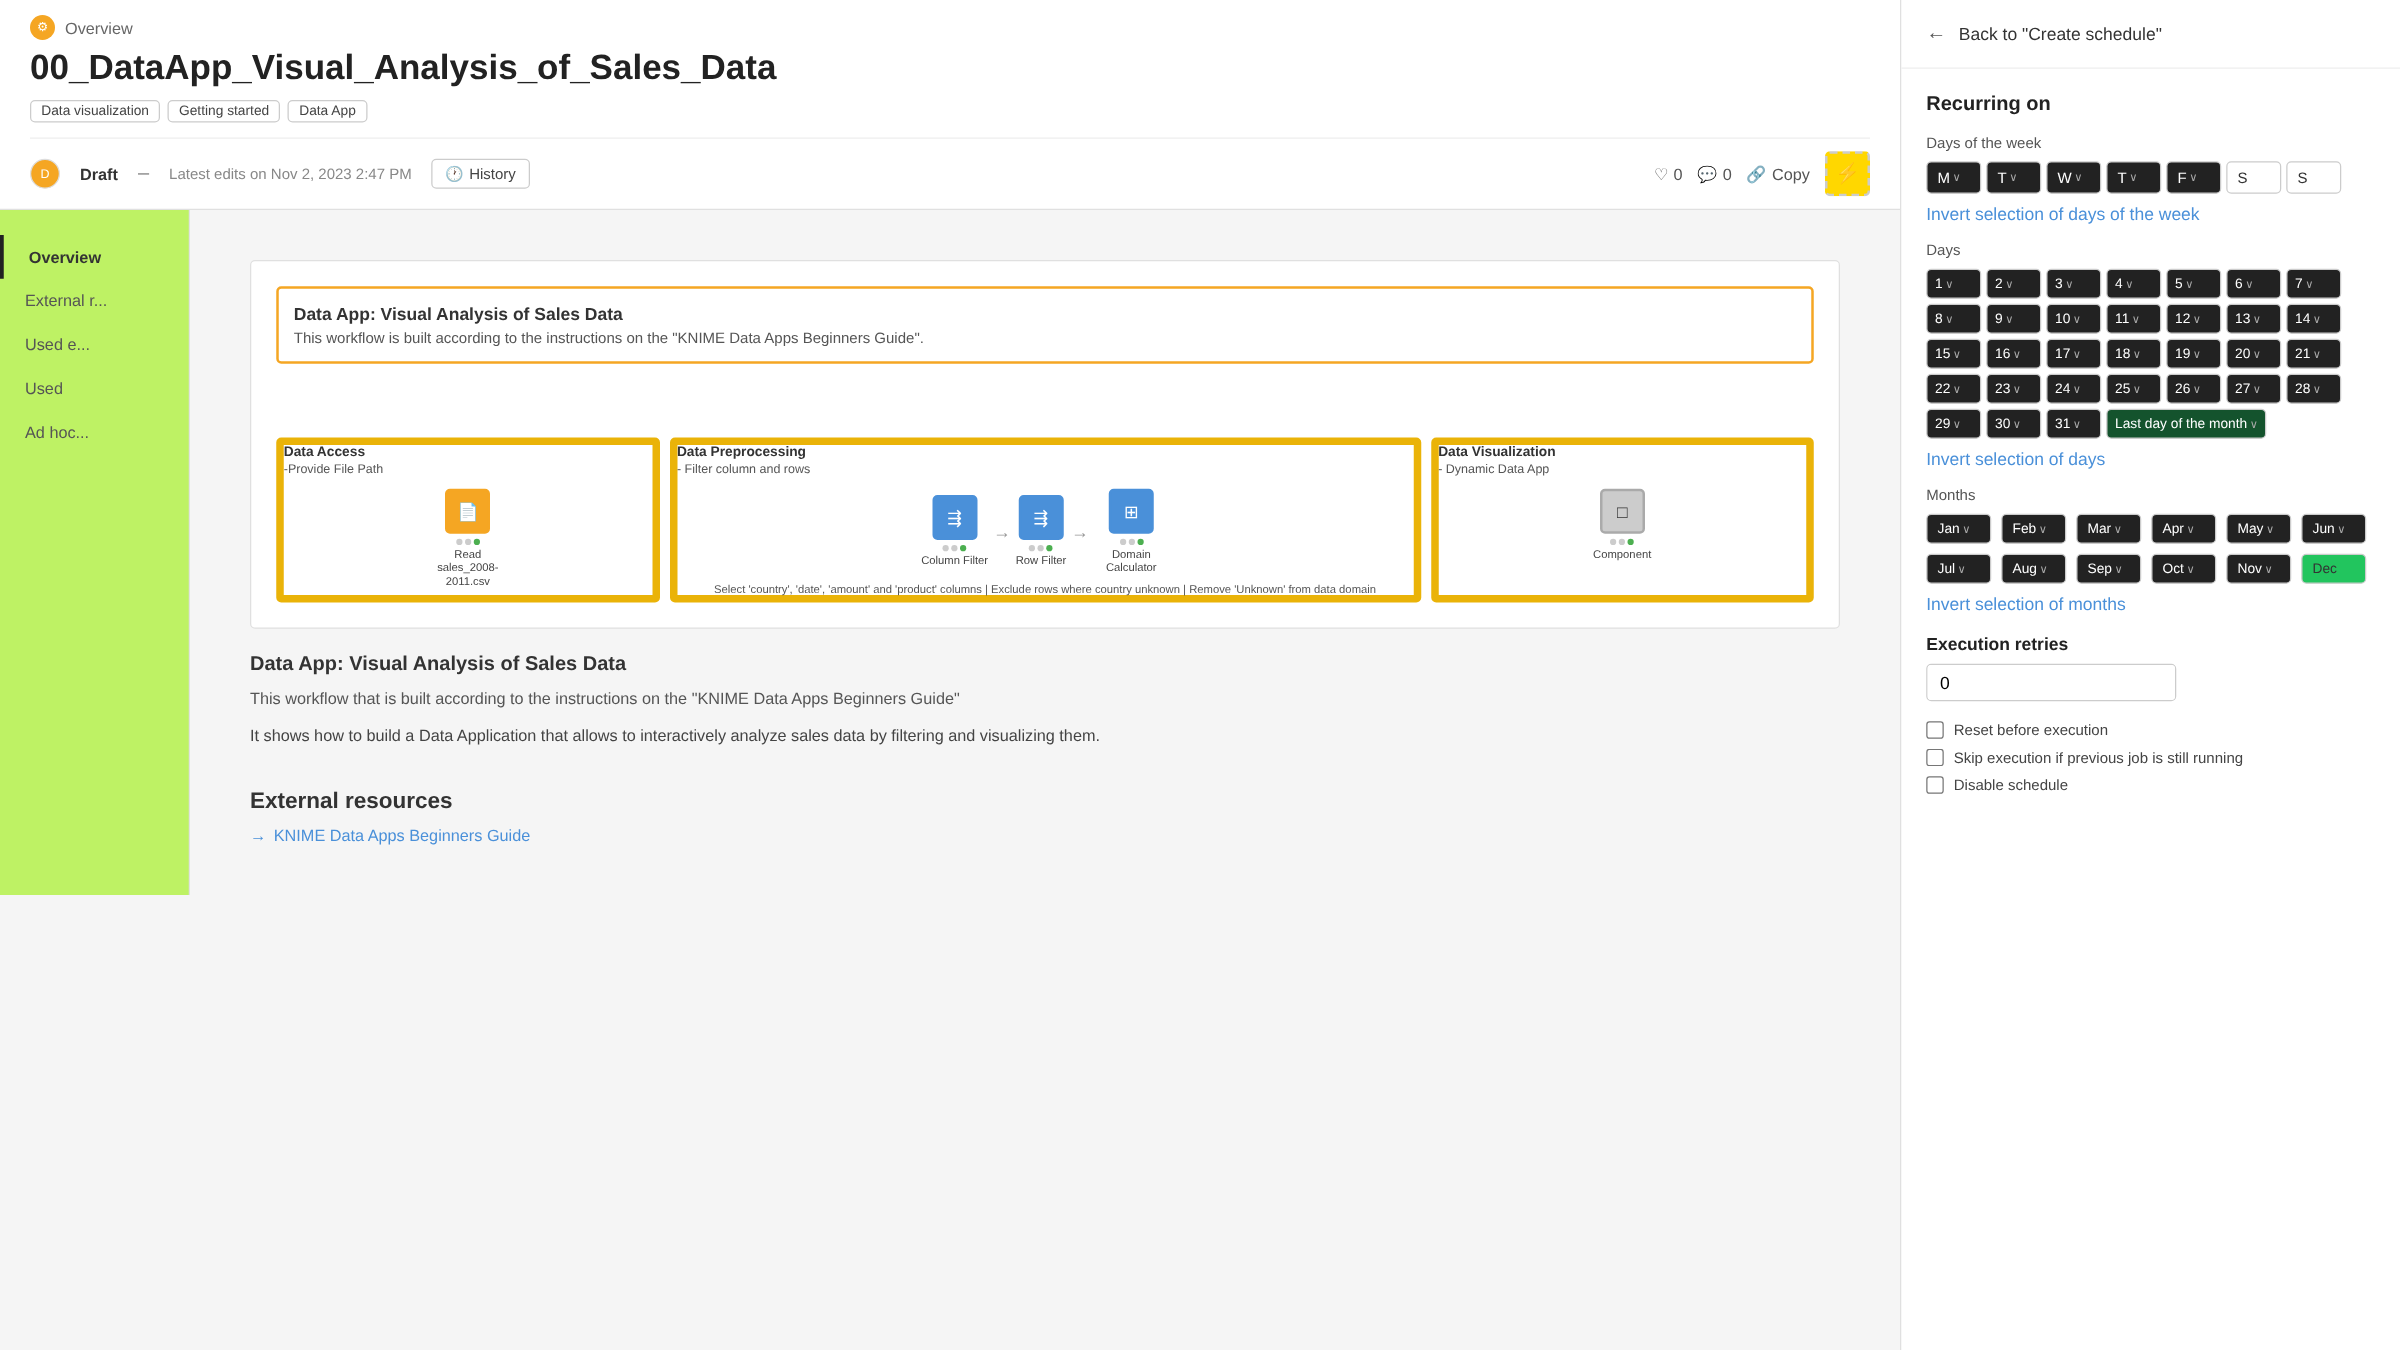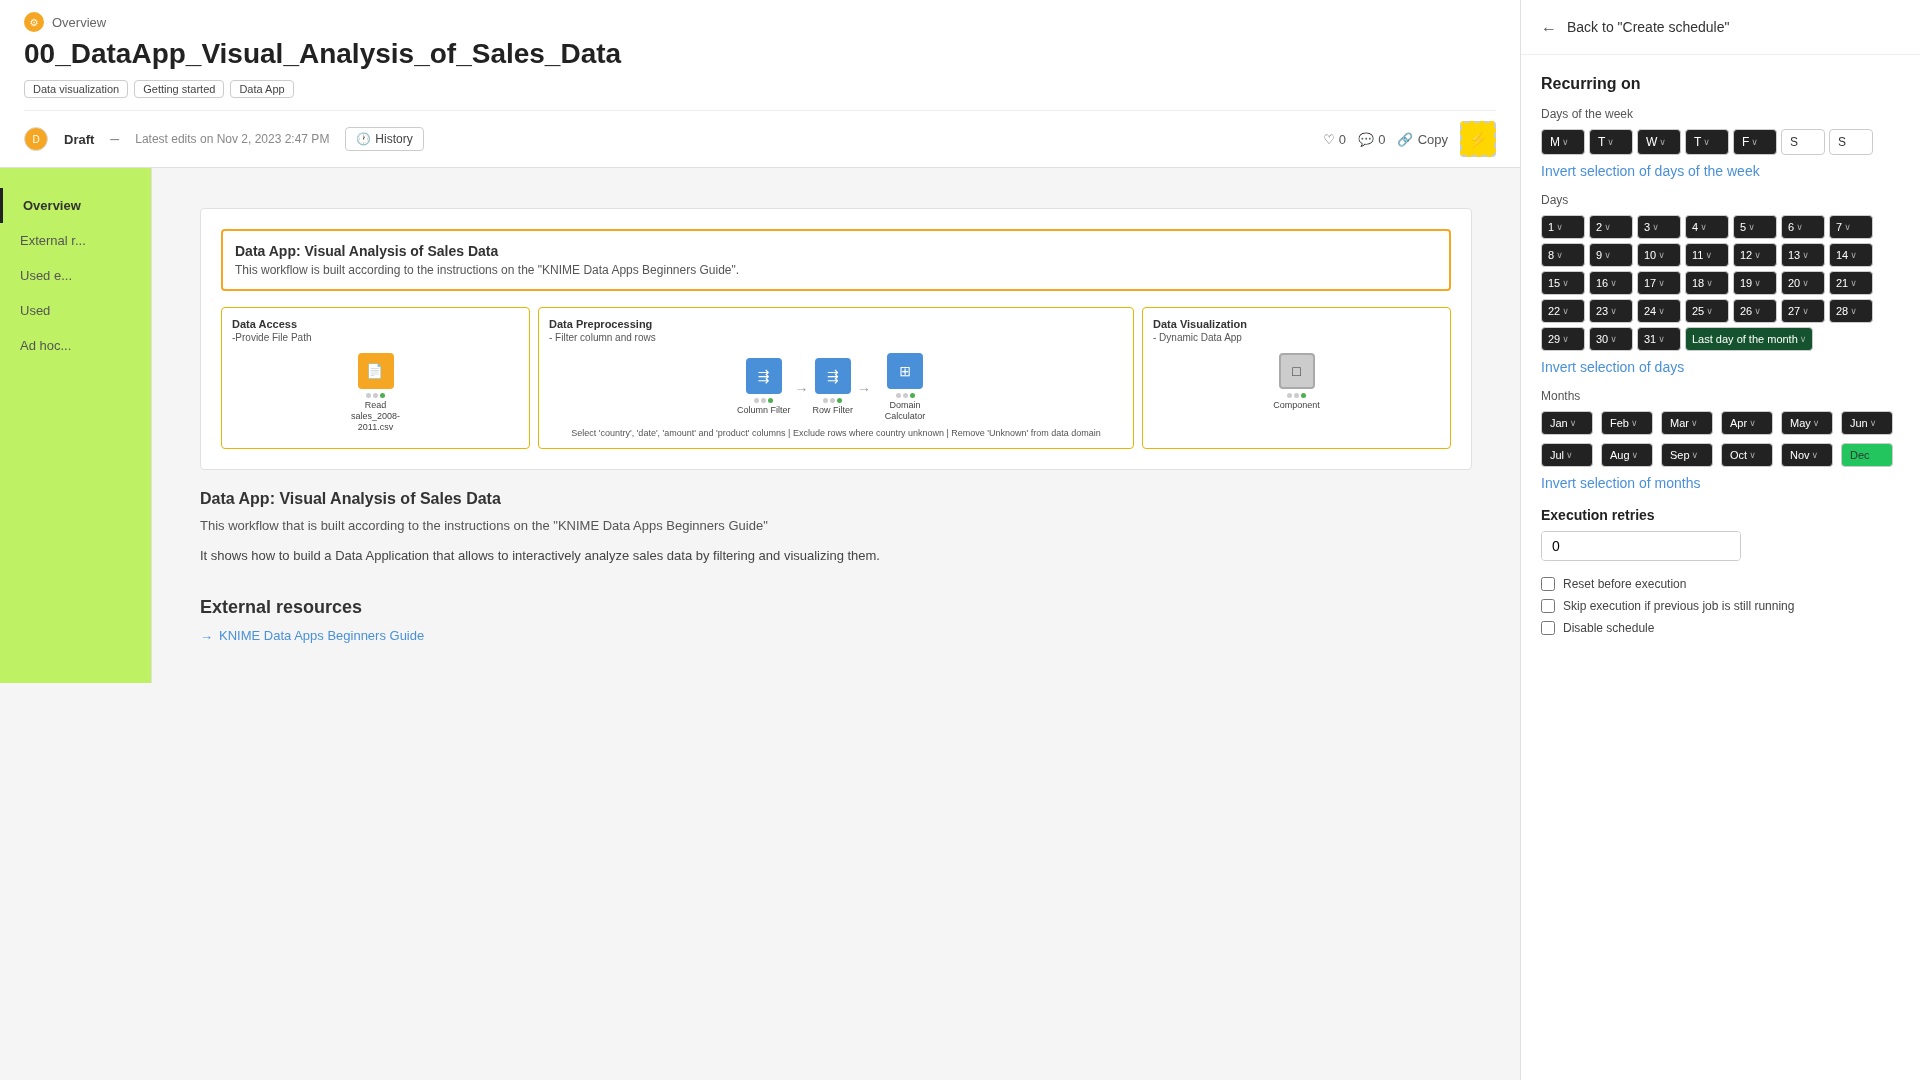--- a/index.html
+++ b/index.html
@@ -130,25 +130,25 @@
       color: #555;
     }
 
     .workflow-stages {
       display: flex;
       gap: 0;
       margin-top: 16px;
     }
 
     .stage {
-      border: 1px solid #eab308;
-      border-radius: 4px;
-      padding: 10px;
+      border: 6px solid #eab308;
+      border-radius: 4px;
       flex: 1;
       margin-right: 8px;
+      margin-top: 43px;
     }
 
     .stage:last-child { margin-right: 0; }
 
     .stage-title {
       font-size: 11px;
       font-weight: 600;
       color: #333;
       margin-bottom: 2px;
     }

